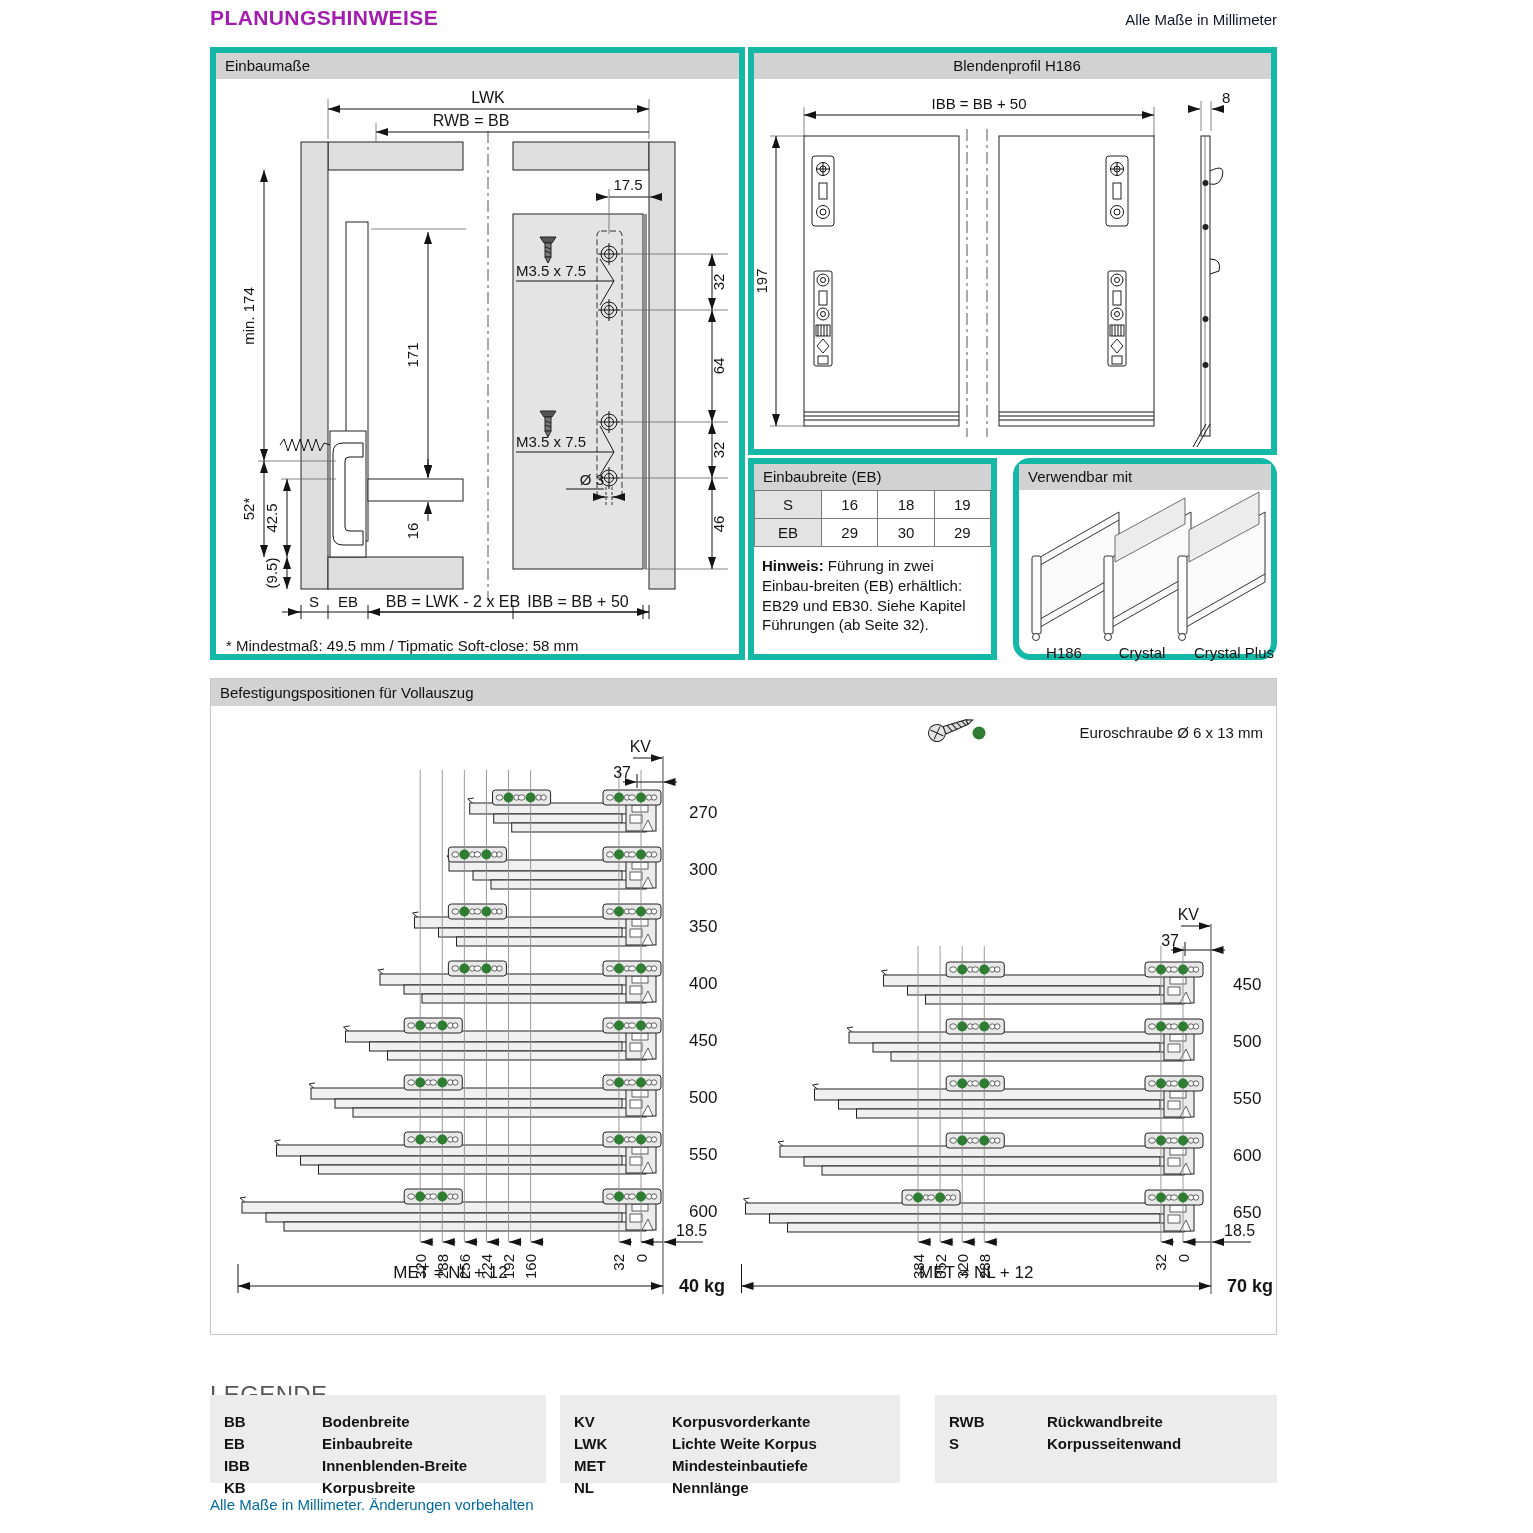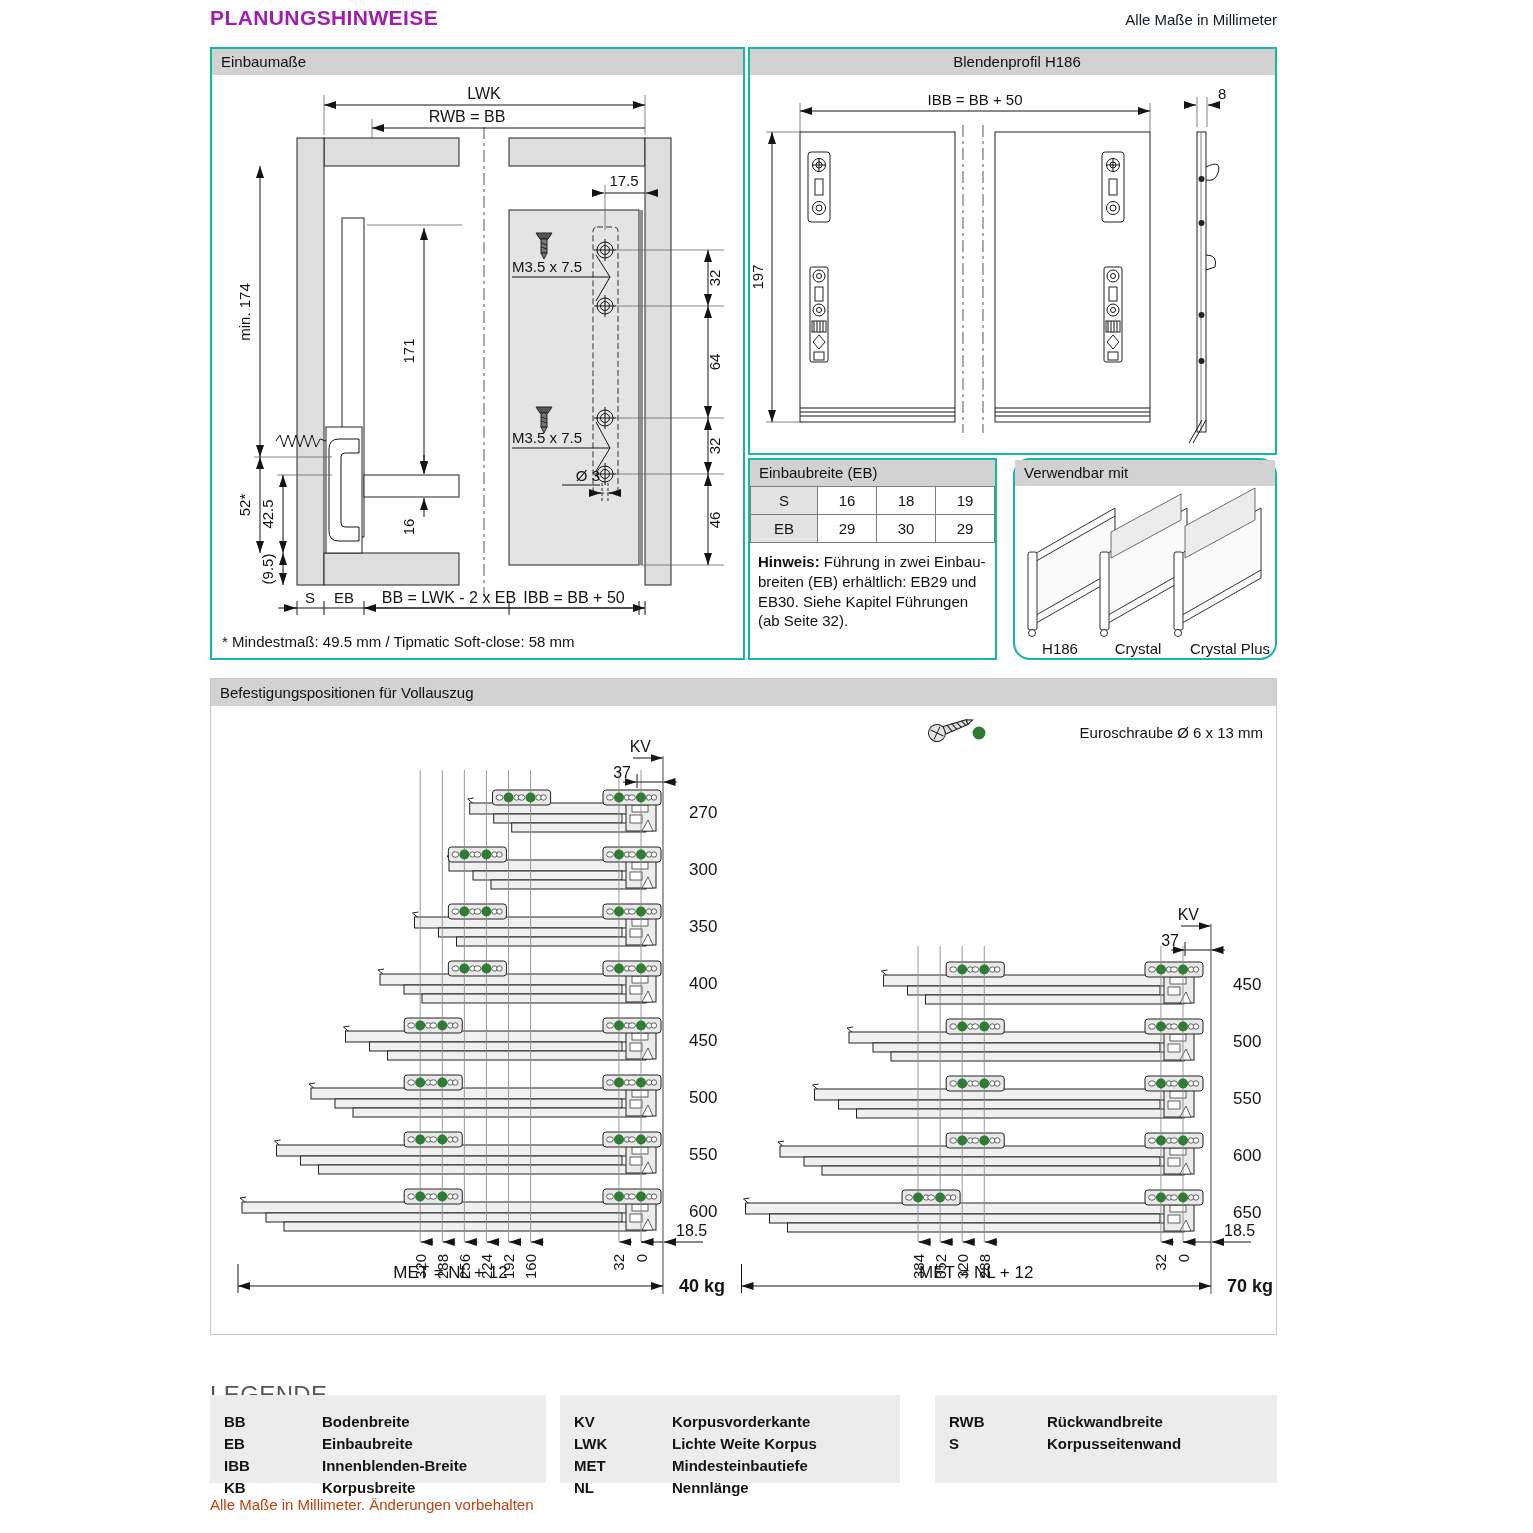--- a/index.html
+++ b/index.html
@@ -1,20 +1,20 @@
 <!DOCTYPE html>
 <html><head>
 <meta charset="utf-8">
 <style>
   html,body{margin:0;padding:0;background:#fff;}
   body{width:1533px;height:1533px;position:relative;font-family:"Liberation Sans",sans-serif;color:#141414;overflow:hidden;}
   .page-title{position:absolute;left:210px;top:6px;font-size:21px;font-weight:bold;color:#a21caf;letter-spacing:.4px;}
   .units-note{position:absolute;right:256px;top:11px;font-size:15px;color:#0f172a;}
   .panel{position:absolute;background:#fff;box-sizing:border-box;}
-  .b-dark{border:2px solid #14b8a6;}
+  .b-dark{border:6px solid #14b8a6;}
   .b-light{border:1px solid #c8c8c8;}
   .phead{height:26px;line-height:26px;background:#d2d2d2;font-size:15px;padding-left:9px;color:#111;}
   .phead27{height:27px;line-height:27px;}
   svg{display:block;}
   svg text{font-family:"Liberation Sans",sans-serif;fill:#141414;}
   .t15{font-size:15px}.t16{font-size:16px}
   .k{stroke:#141414;stroke-width:1;fill:none}
   .x{stroke:#666;stroke-width:.8;fill:none}
   .dd{stroke:#444;stroke-width:.9;fill:none;stroke-dasharray:12 4 3 4}
   .wood{fill:#dedede;stroke:#222;stroke-width:1}
@@ -23,21 +23,21 @@
   
   .ebtable{width:100%;border-collapse:collapse;margin-top:0;}
   .ebtable td{border:1px solid #7c7c7c;height:25px;text-align:center;font-size:15px;}
   .ebtable td.lab{background:#e3e3e3;width:64px;}
   .ebnote{padding:9px 8px 0 8px;font-size:15px;line-height:1.32;color:#111;}
   
   .legend-title{position:absolute;left:210px;top:1349px;font-size:24px;font-weight:normal;color:#55565a;letter-spacing:.4px;margin-top:32px;}
   .lbox{position:absolute;top:1395px;height:88px;background:#ececec;box-sizing:border-box;padding-top:16px;}
   .lrow{height:22px;line-height:22px;font-size:15px;font-weight:bold;display:flex;}
   .lrow .ab{width:98px;padding-left:14px;}
-  .footer-note{position:absolute;left:210px;top:1496px;font-size:15px;color:#c2410c;text-align:center;}
+  .footer-note{position:absolute;left:210px;top:1496px;font-size:15px;color:#0369a1;text-align:center;}
 </style>
 </head>
 <body>
 
 <div class="page-title">PLANUNGSHINWEISE</div>
 <div class="units-note">Alle Maße in Millimeter</div>
 
 <div class="panel b-dark" id="p-einbau" style="left:210px;top:47px;width:535px;height:613px;">
   <div class="phead"><span>Einbaumaße</span></div>
   <svg width="533" height="585" viewBox="0 0 533 585">

